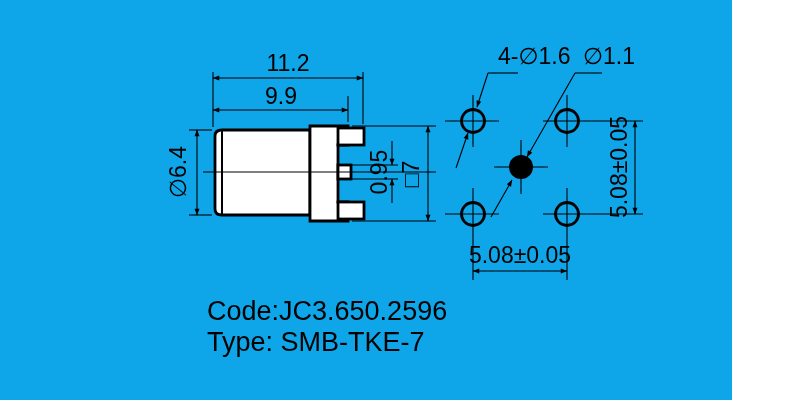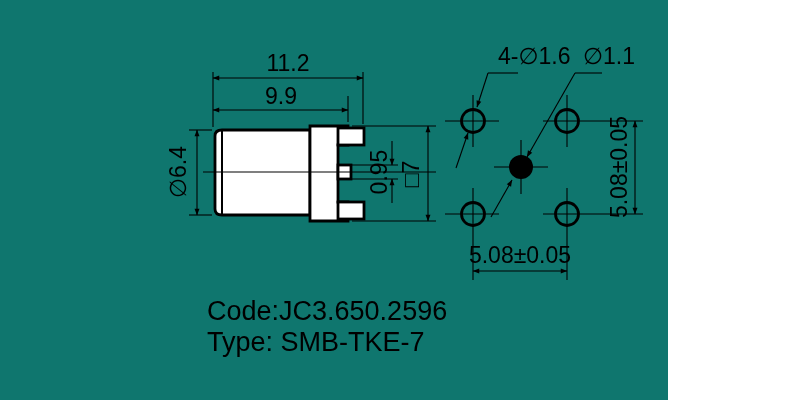--- a/index.html
+++ b/index.html
@@ -1,16 +1,16 @@
 <!DOCTYPE html>
 <html><head>
 <meta charset="utf-8">
 <style>
   html,body{margin:0;padding:0;background:#ffffff;}
-  .canvas{position:relative;width:668px;height:400px;background:#0f766e;overflow:hidden;}
+  .canvas{position:relative;width:732px;height:400px;background:#0ea5e9;overflow:hidden;}
   svg{display:block;}
   .thick{stroke:#000;stroke-width:2.8;fill:none;}
   .thickw{stroke:#000;stroke-width:2.8;fill:#fff;}
   .med{stroke:#000;stroke-width:2;fill:none;}
   .thin{stroke:#000;stroke-width:1.1;fill:none;}
   .blk{fill:#000;stroke:none;}
   text{fill:#000;font-family:"Liberation Sans","DejaVu Sans",sans-serif;}
   .dim{font-size:23px;}
   .note{font-size:27px;}
 </style>

